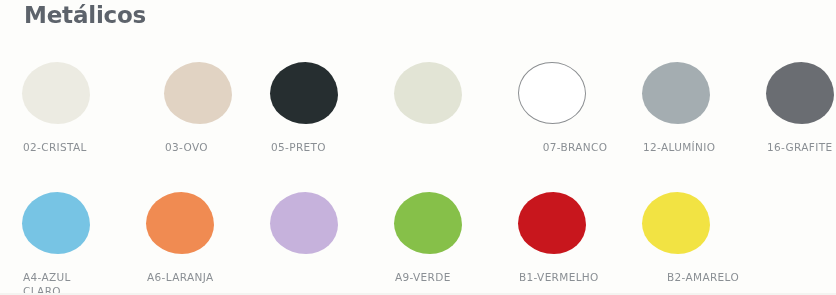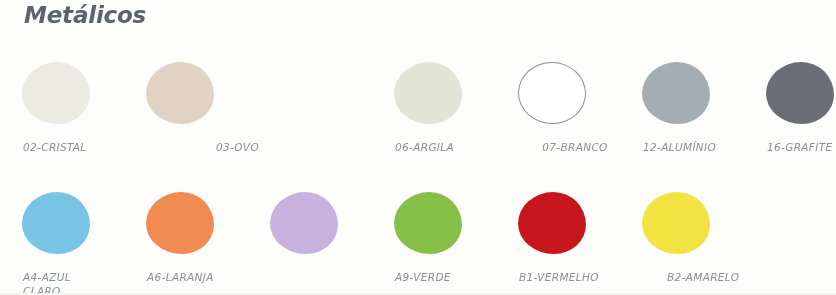--- a/index.html
+++ b/index.html
@@ -12,21 +12,20 @@
     background: #fdfdfb;
     font-family: "Liberation Sans", sans-serif;
     overflow: hidden;
     position: relative;
   }
   #palette-page {
     position: relative;
     width: 836px;
     height: 295px;
     background: #fdfdfb;
-    font-style: italic;
   }
   #section-title {
     position: absolute;
     left: 24px;
     top: 2px;
     font-size: 23px;
     font-weight: bold;
     letter-spacing: -0.2px;
     color: #5d636b;
     font-family: "DejaVu Sans", sans-serif;
@@ -88,27 +87,30 @@
 
 <div id="palette-page" style="background: rgb(253, 253, 251);">
 
   <div id="section-title">Metálicos</div>
 
   <div class="swatch-row" id="swatch-row-1">
       <div class="swatch-cell" style="left: 2px;">
         <div class="swatch-blob" title="02-CRISTAL" style="background: rgb(236, 235, 226);"></div>
         <div class="swatch-label" style="color: rgb(138, 143, 148);">02-CRISTAL</div>
       </div>
-      <div class="swatch-cell" style="left: 126px; text-align: right;">
+      <div class="swatch-cell" style="left: 144px;">
         <div class="swatch-blob" title="03-OVO" style="background: rgb(225, 211, 195);"></div>
         <div class="swatch-label" style="color: rgb(138, 143, 148);">03-OVO</div>
       </div>
+      <div class="swatch-cell" style="left: 250px;">
+        <div class="swatch-blob" title="05-PRETO" style="background: rgb(38, 46, 48);"></div>
+        <div class="swatch-label" style="color: rgb(138, 143, 148);">05-PRETO</div>
+      </div>
       <div class="swatch-cell" style="left: 374px;">
         <div class="swatch-blob" title="06-ARGILA" style="background: rgb(226, 228, 213);"></div>
-        <div class="swatch-label" style="color: rgb(138, 143, 148);">06-ARGILA</div>
       </div>
       <div class="swatch-cell" style="left: 498px; text-align: center;">
         <div class="swatch-blob outlined" title="07-BRANCO"></div>
         <div class="swatch-label" style="color: rgb(138, 143, 148);">07-BRANCO</div>
       </div>
       <div class="swatch-cell" style="left: 622px;">
         <div class="swatch-blob" title="12-ALUMÍNIO" style="background: rgb(164, 173, 177);"></div>
         <div class="swatch-label" style="color: rgb(138, 143, 148);">12-ALUMÍNIO</div>
       </div>
       <div class="swatch-cell" style="left: 746px;">

